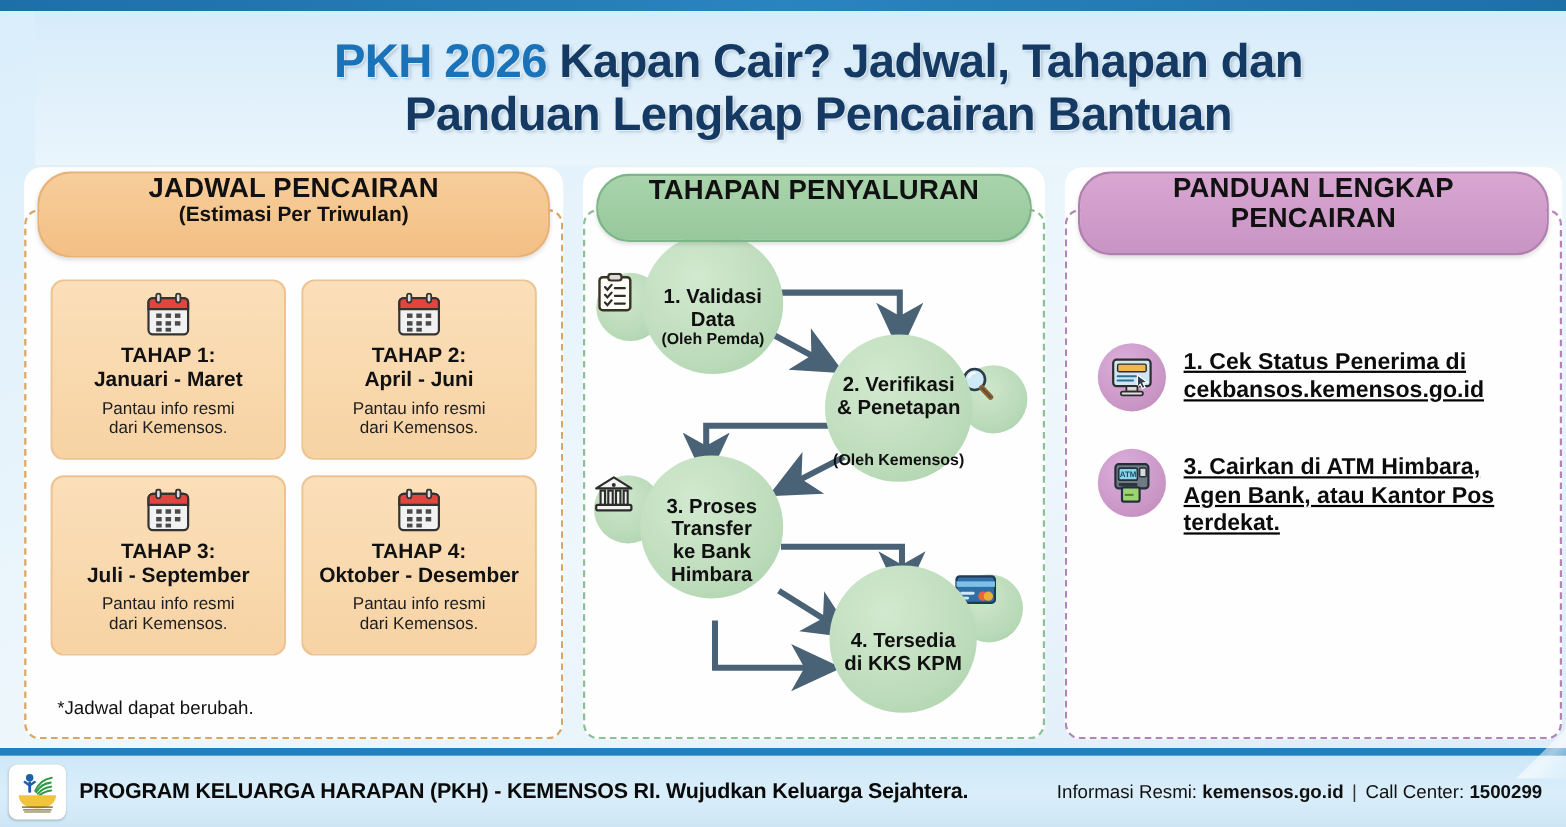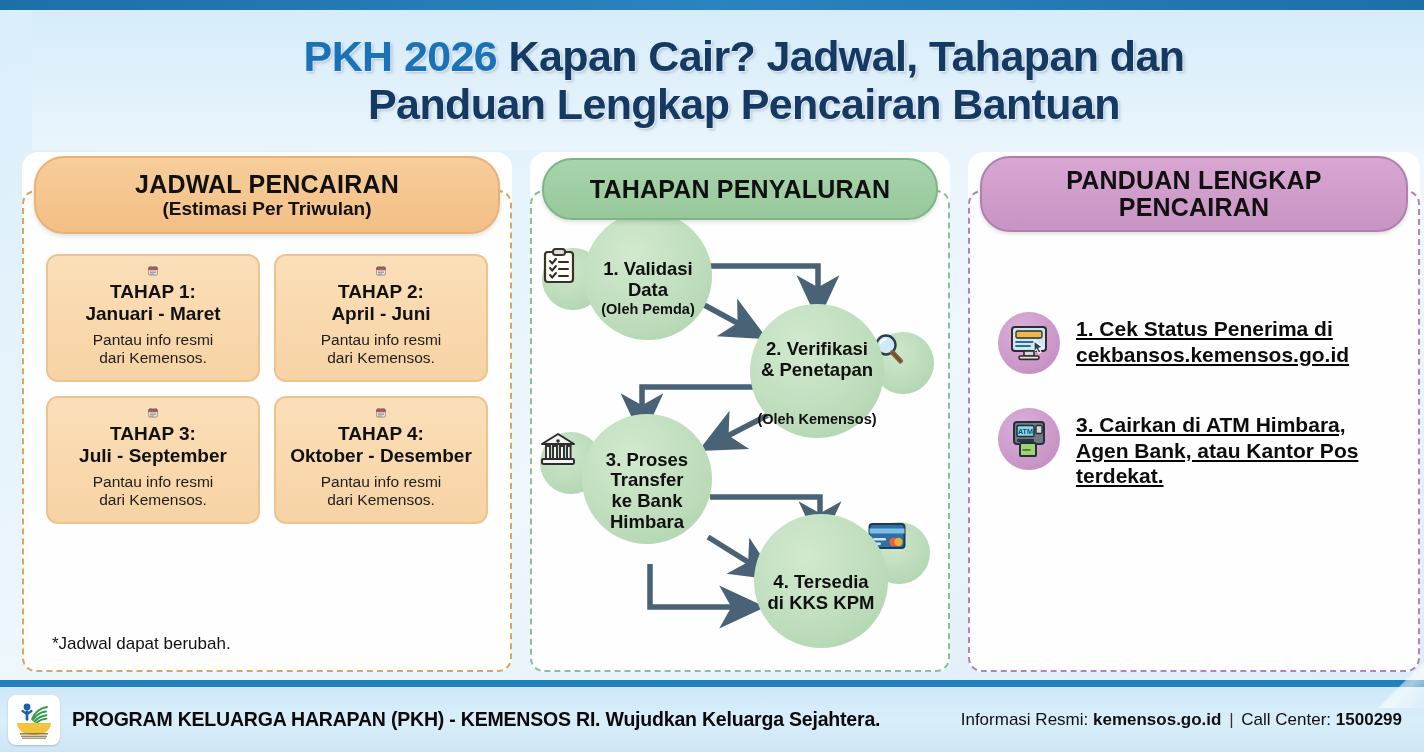--- a/index.html
+++ b/index.html
@@ -51,21 +51,21 @@
   }
   .panel-body {
     position: absolute; left: 0; top: 38px; right: 0; bottom: 0;
     border-radius: 14px;
     background: #fefefe;
   }
   .panel-head {
     position: absolute; left: 12px; right: 12px; top: 0;
     border-radius: 30px;
     display: flex; flex-direction: column;
-    align-items: center; justify-content: center;
+    align-items: center; 
     z-index: 3;
     box-shadow: 0 2px 4px rgba(0,0,0,.13);
   }
   .panel-head .h1 {
     font-size: 25px; font-weight: bold; color: #111; letter-spacing: .2px;
     text-align: center; line-height: 1.08;
   }
   .panel-head .h2 {
     font-size: 19px; font-weight: bold; color: #111; text-align: center;
   }
@@ -84,21 +84,21 @@
     position: absolute; left: 22px; right: 22px; top: 62px;
     display: grid; grid-template-columns: 1fr 1fr;
     gap: 14px 14px;
   }
   .sched-card {
     background: linear-gradient(180deg, #fbdfb9 0%, #f7d3a4 100%);
     border: 2px solid #edc391;
     border-radius: 12px;
     padding: 10px 6px 12px;
     text-align: center;
-    height: 128px;
+    height: 164px;
     display: flex; flex-direction: column; align-items: center;
   }
   .cal-icon { width: 44px; height: 42px; margin-bottom: 5px; }
   .sched-title {
     font-size: 19px; font-weight: bold; color: #111; line-height: 1.18;
   }
   .sched-note {
     font-size: 15.5px; color: #1d1d1d; line-height: 1.2; margin-top: 5px;
   }
   .sched-foot {

